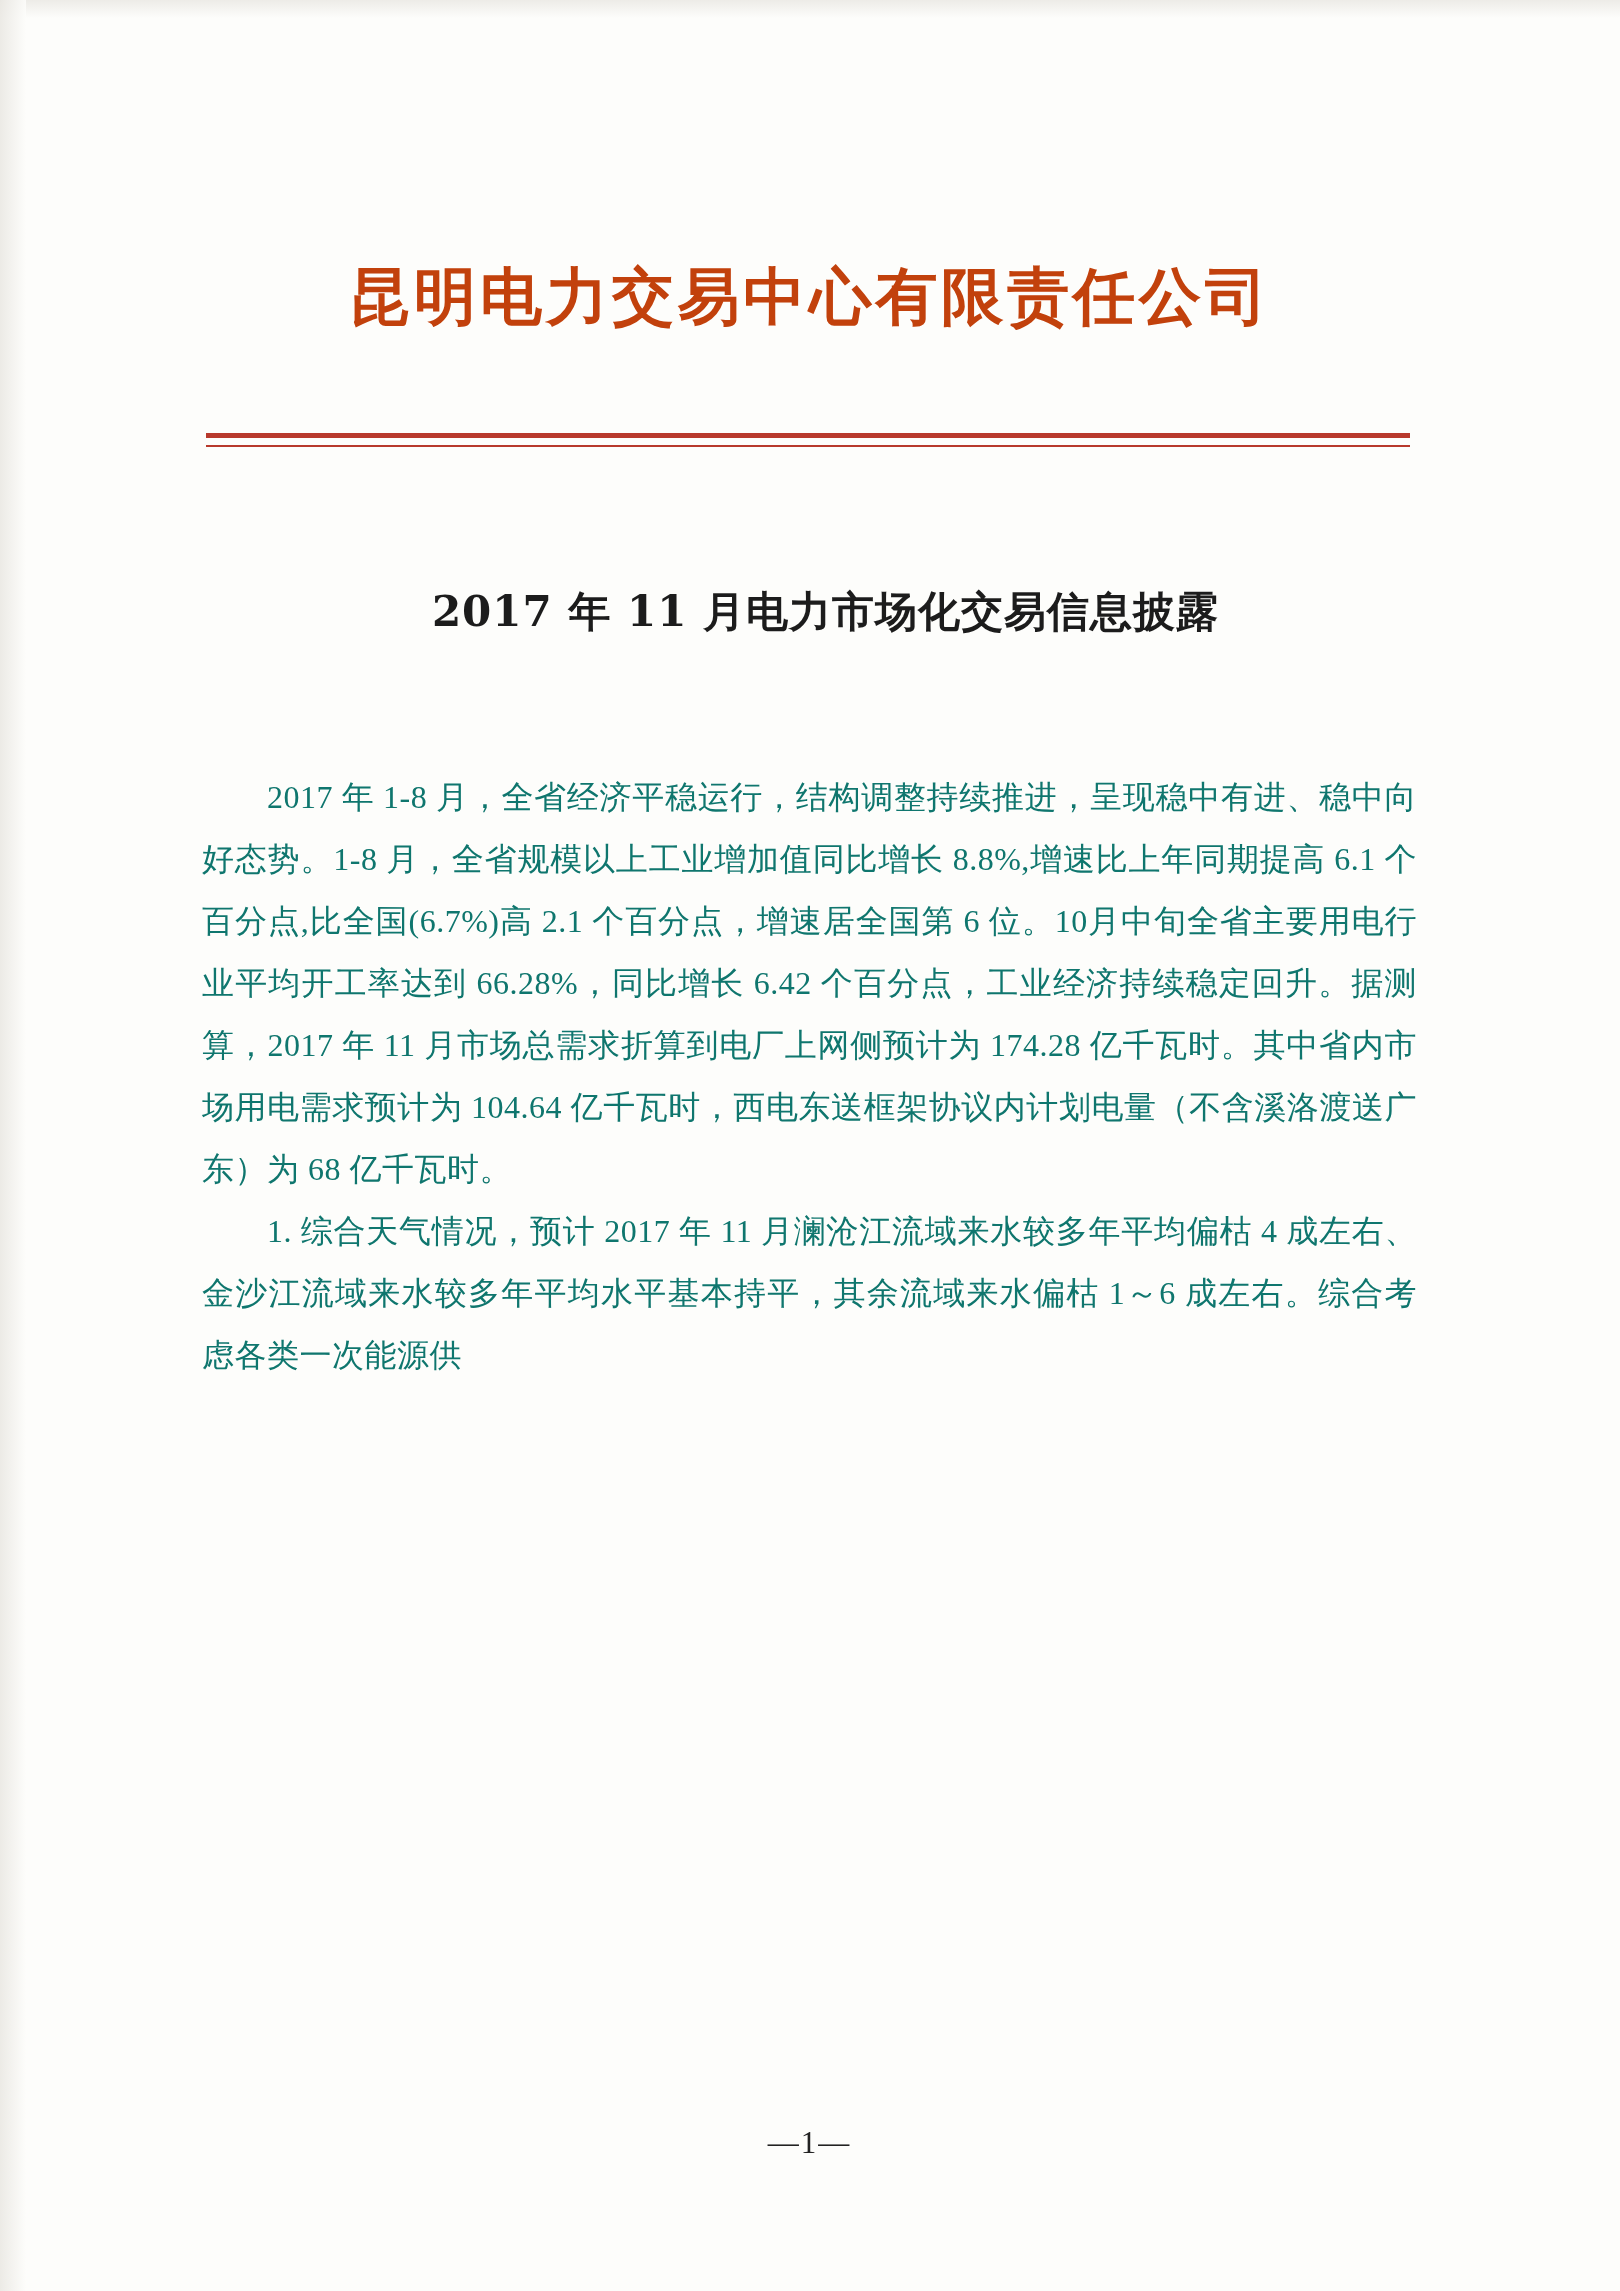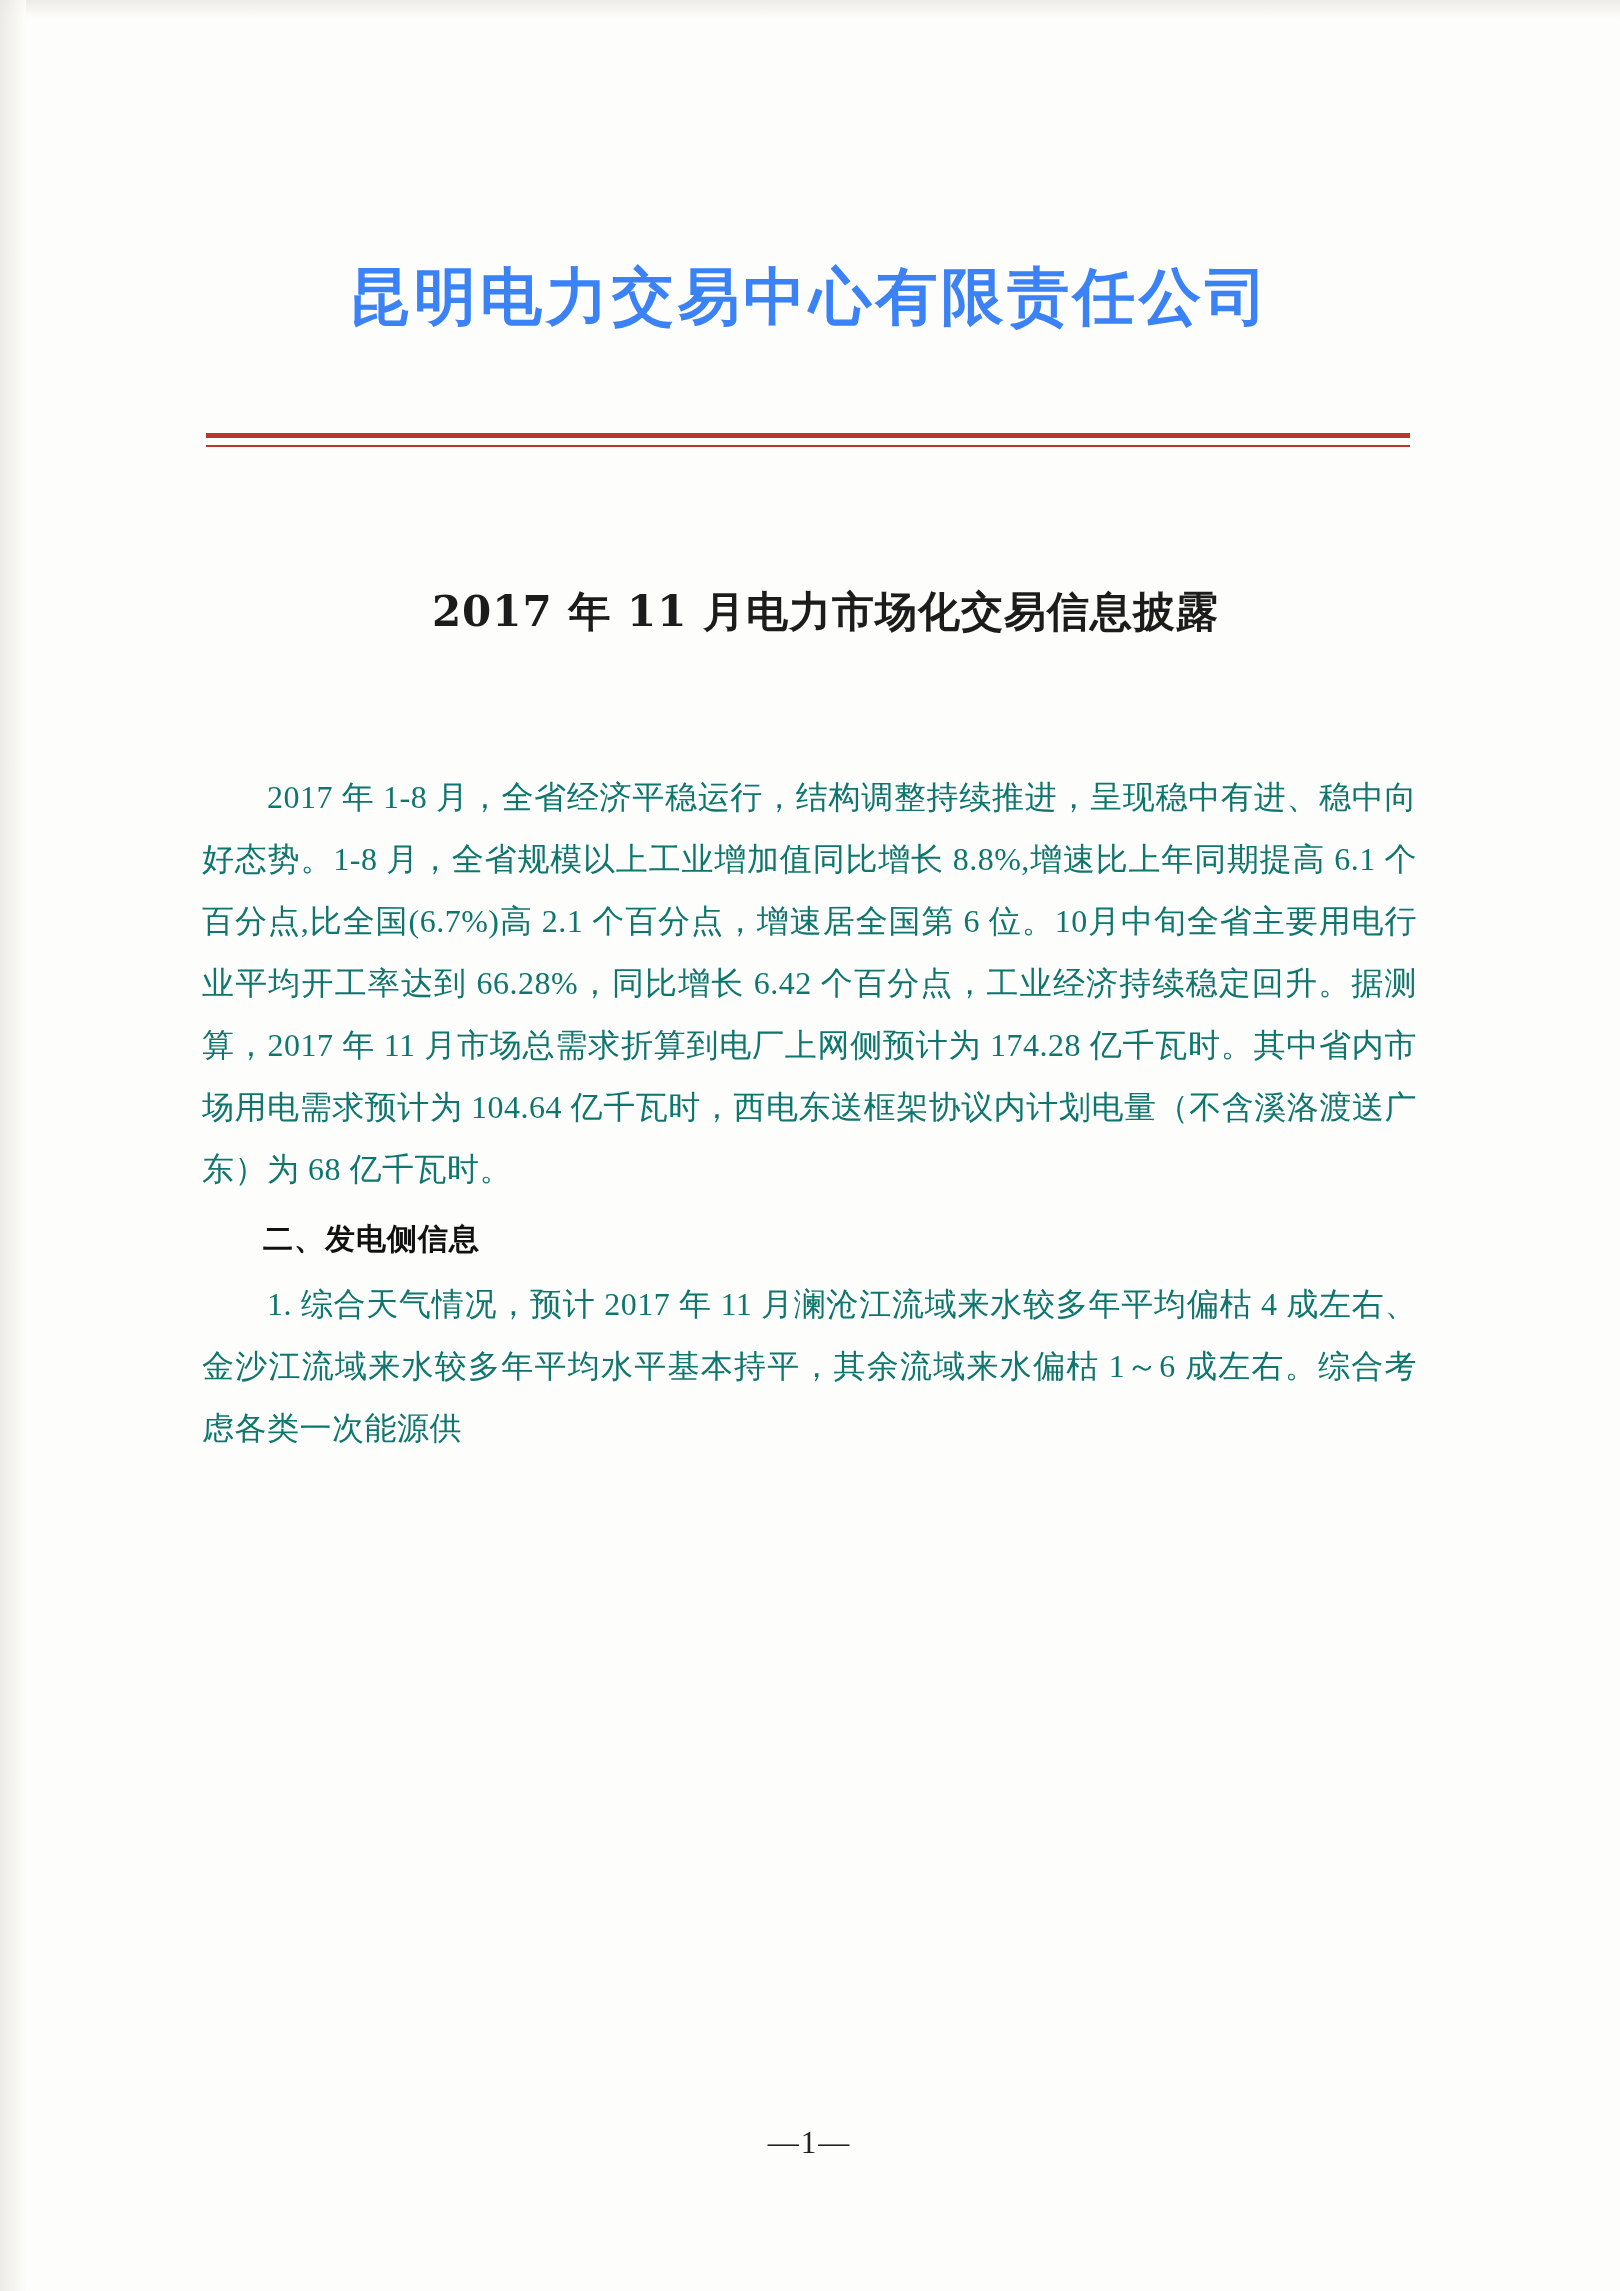--- a/index.html
+++ b/index.html
@@ -36,21 +36,21 @@
     top: 263px;
     left: 0;
     width: 1215px;
     text-align: center;
   }
   .masthead-title {
     font-family: "DejaVu Serif", "Liberation Serif", serif;
     font-weight: bold;
     font-size: 62px;
     letter-spacing: 3.9px;
-    color: #3b82f6;
+    color: #c2410c;
     line-height: 1.1;
     white-space: nowrap;
   }
   .masthead-rule-thick {
     position: absolute;
     top: 433px;
     left: 3.9px;
     width: 1204px;
     height: 4.9px;
     background: #b8392c;
@@ -152,21 +152,20 @@
     </div>
     <div class="masthead-rule-thick"></div>
     <div class="masthead-rule-thin"></div>
 
     <div class="doc-title">2017 年 11 月电力市场化交易信息披露</div>
 
     <div class="body-text">
 
       <p class="para">2017 年 1-8 月，全省经济平稳运行，结构调整持续推进，呈现稳中有进、稳中向好态势。1-8 月，全省规模以上工业增加值同比增长 8.8%,增速比上年同期提高 6.1 个百分点,比全国(6.7%)高 2.1 个百分点，增速居全国第 6 位。10月中旬全省主要用电行业平均开工率达到 66.28%，同比增长 6.42 个百分点，工业经济持续稳定回升。据测算，2017 年 11 月市场总需求折算到电厂上网侧预计为 174.28 亿千瓦时。其中省内市场用电需求预计为 104.64 亿千瓦时，西电东送框架协议内计划电量（不含溪洛渡送广东）为 68 亿千瓦时。</p>
 
-      <h2 class="section-heading">二、发电侧信息</h2>
       <p class="para">1. 综合天气情况，预计 2017 年 11 月澜沧江流域来水较多年平均偏枯 4 成左右、金沙江流域来水较多年平均水平基本持平，其余流域来水偏枯 1～6 成左右。综合考虑各类一次能源供</p>
 
     </div>
 
     <div class="footer">—1—</div>
 
   </div>
 </div>
 
 

